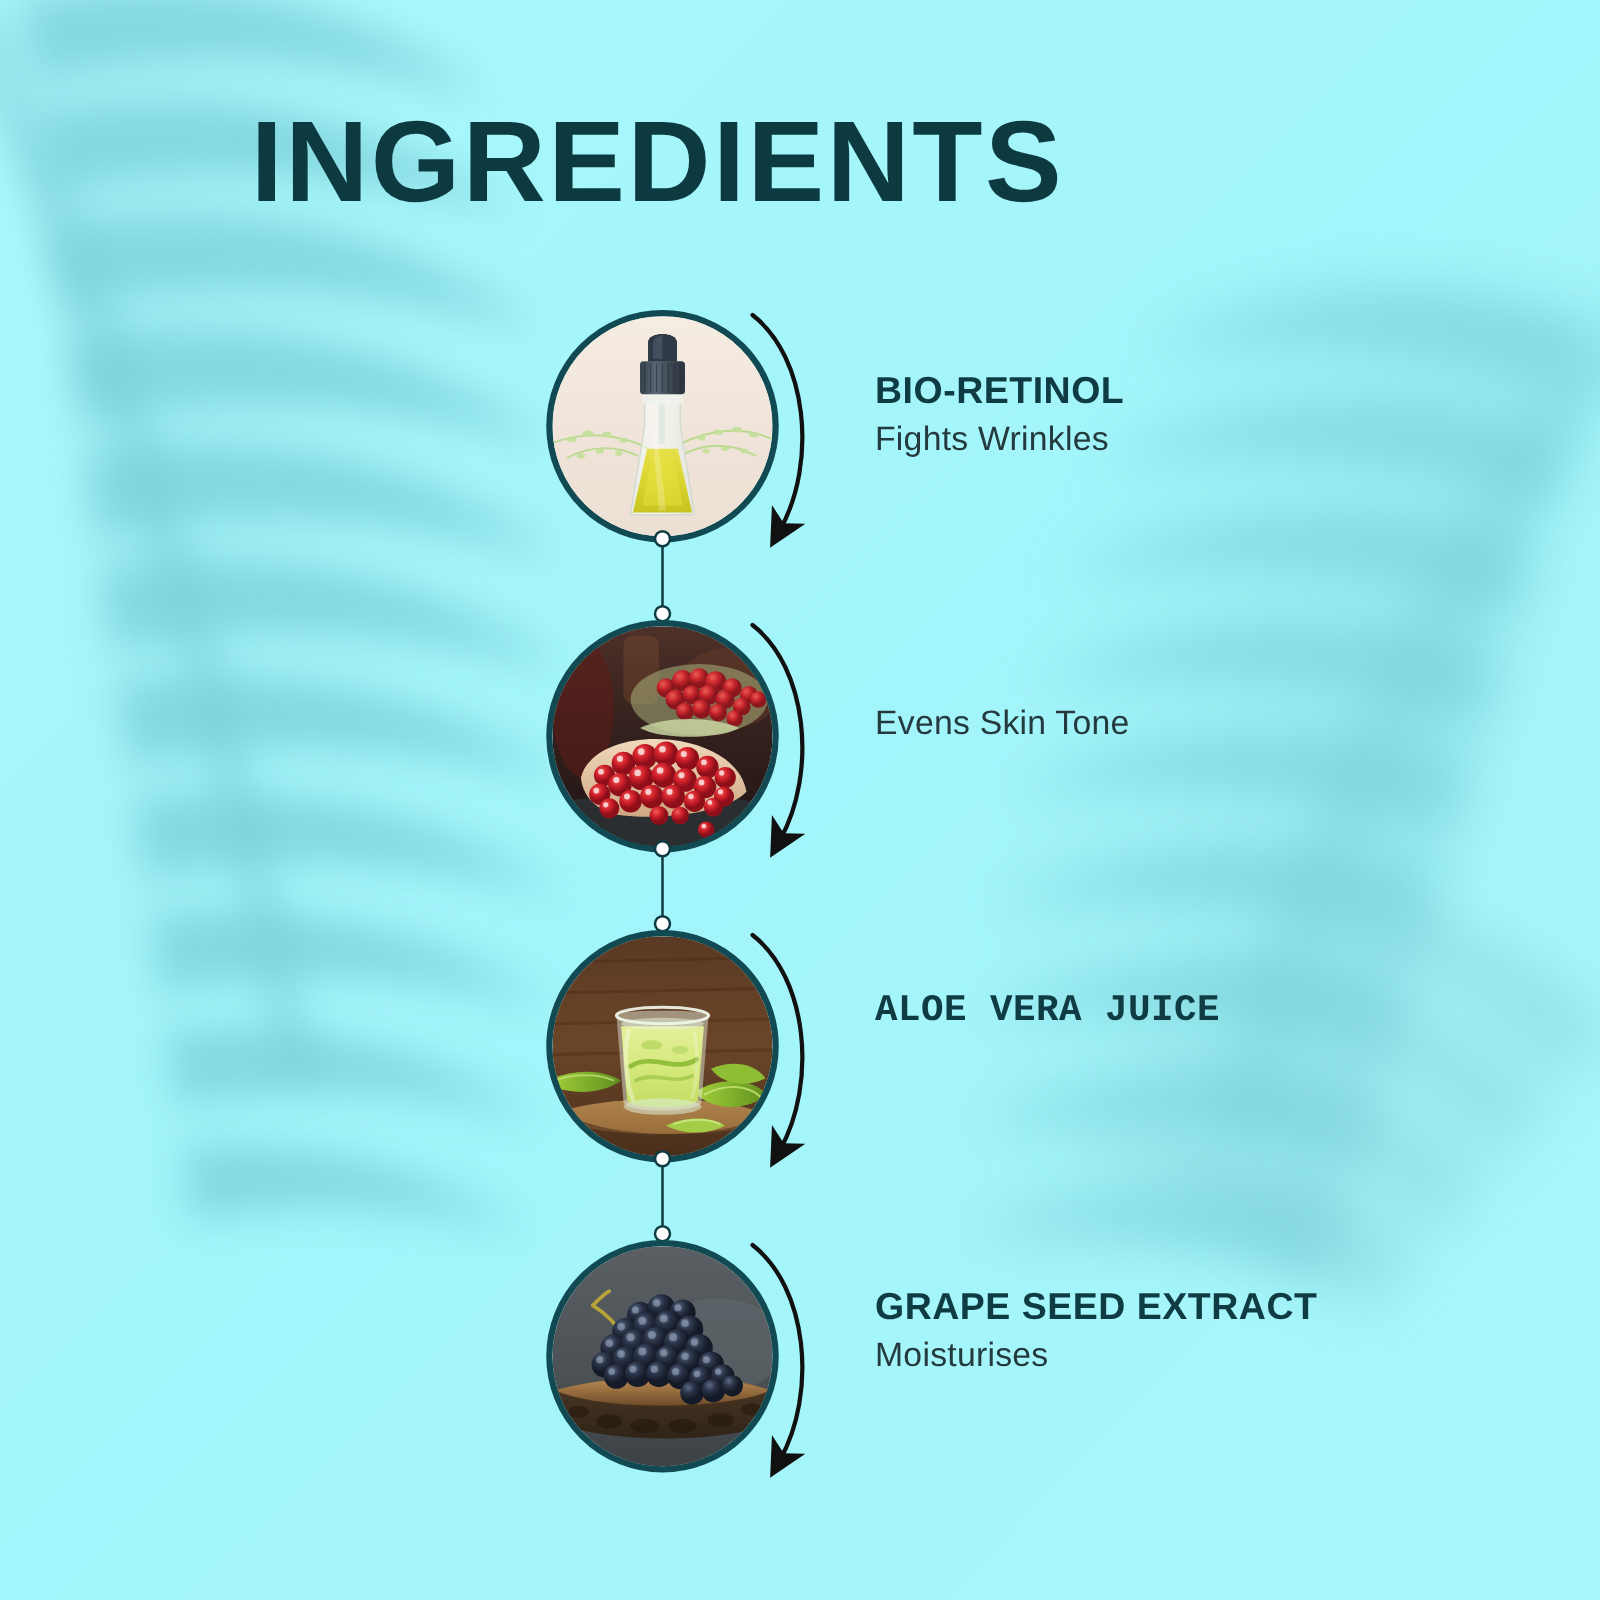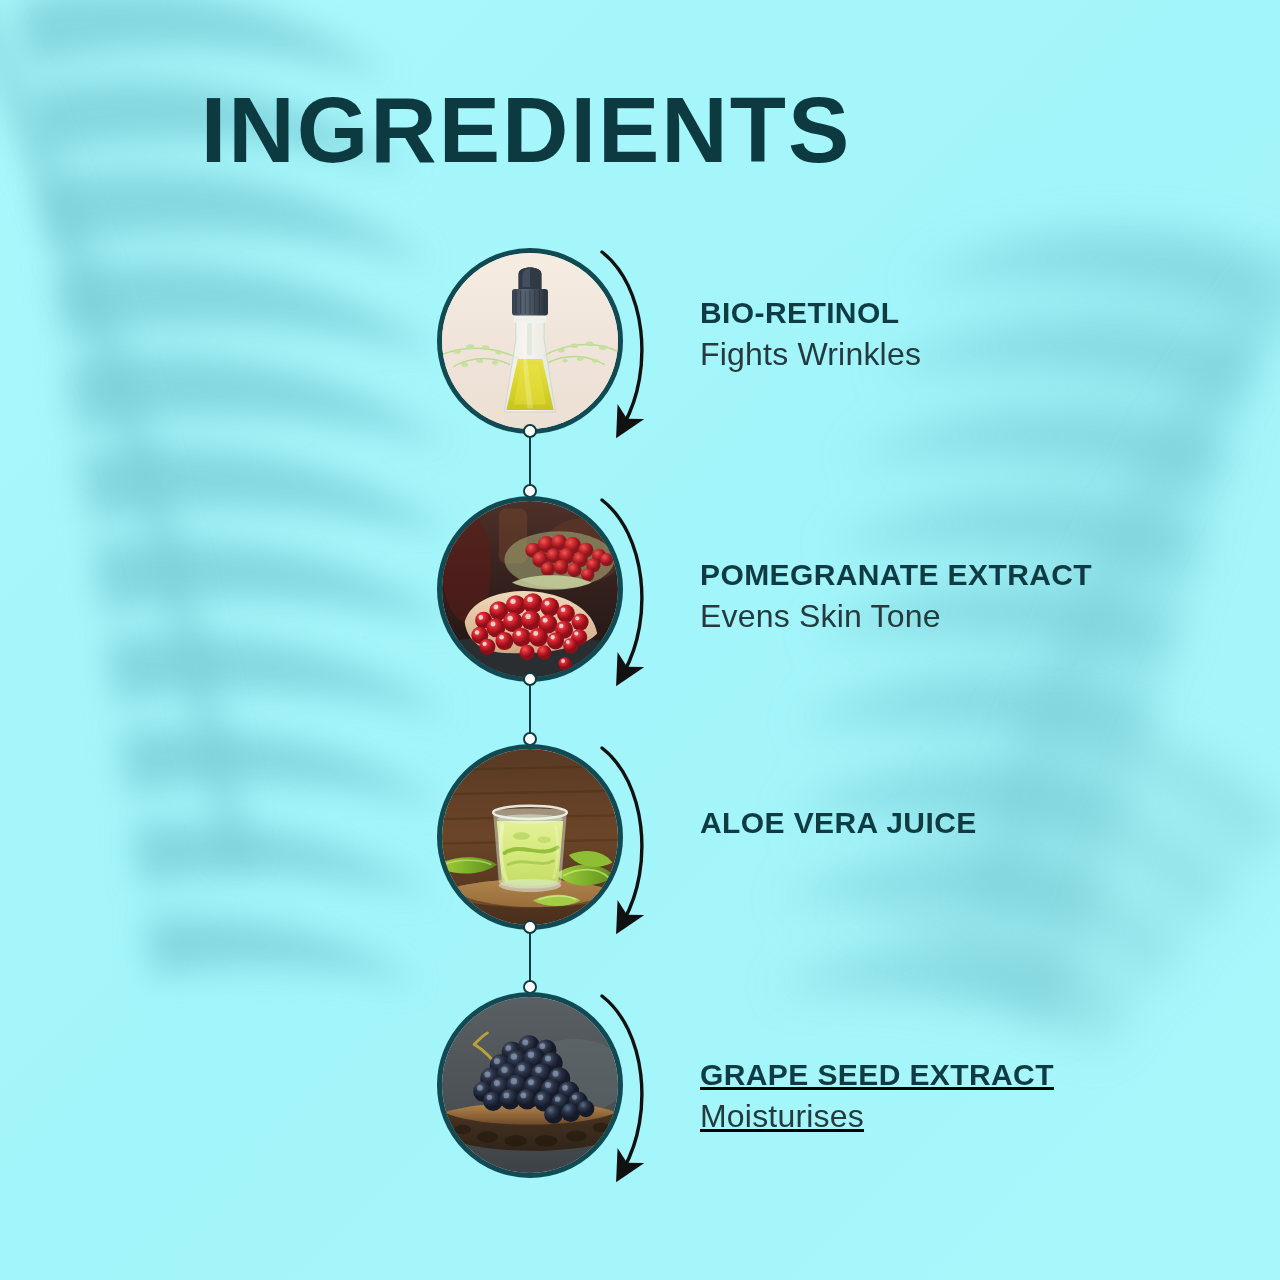--- a/index.html
+++ b/index.html
@@ -107,21 +107,21 @@
   }
   .ing-name {
     font-size:30px;
     font-weight:bold;
     color:#0f3b42;
     letter-spacing:0.4px;
     line-height:1.15;
     white-space:nowrap;
   }
   .ing-benefit {
-    font-size:32px;
+    font-size:27px;
     font-weight:normal;
     color:#243a3e;
     letter-spacing:0.2px;
     line-height:1.3;
     margin-top:3px;
     white-space:nowrap;
   }
 </style>
 </head>
 <body>
@@ -416,21 +416,20 @@
         <defs>
           <marker id="ah2" markerWidth="9" markerHeight="9" refX="4.2" refY="4.5" orient="auto">
             <path d="M0,0 L9,4.5 L0,9 L2.4,4.5 Z" fill="#111111"></path>
           </marker>
         </defs>
         <path d="M14,10 C58,44 66,128 36,182" fill="none" stroke="#111111" stroke-width="3.4" stroke-linecap="round" marker-end="url(#ah2)"></path>
       </svg>
     </div>
 
     <div class="ing-text" style="top:62px;">
-      <div class="ing-name">POMEGRANATE EXTRACT</div>
       <div class="ing-benefit">Evens Skin Tone</div>
     </div>
   </div>
 
   <div class="connector" style="top:672px; height:74px;">
     <div class="line"></div>
     <div class="dot top"></div>
     <div class="dot bottom"></div>
   </div>
 
@@ -505,21 +504,21 @@
       <svg viewBox="0 0 110 200">
         <defs>
           <marker id="ah3" markerWidth="9" markerHeight="9" refX="4.2" refY="4.5" orient="auto">
             <path d="M0,0 L9,4.5 L0,9 L2.4,4.5 Z" fill="#111111"></path>
           </marker>
         </defs>
         <path d="M14,10 C58,44 66,128 36,182" fill="none" stroke="#111111" stroke-width="3.4" stroke-linecap="round" marker-end="url(#ah3)"></path>
       </svg>
     </div>
 
-    <div class="ing-text" style="top:62px;">
+    <div class="ing-text" style="top:48px;font-family:Liberation Mono, monospace;">
       <div class="ing-name">ALOE VERA JUICE</div>
     </div>
   </div>
 
   <div class="connector" style="top:920px; height:74px;">
     <div class="line"></div>
     <div class="dot top"></div>
     <div class="dot bottom"></div>
   </div>
 
@@ -644,19 +643,19 @@
       <svg viewBox="0 0 110 200">
         <defs>
           <marker id="ah4" markerWidth="9" markerHeight="9" refX="4.2" refY="4.5" orient="auto">
             <path d="M0,0 L9,4.5 L0,9 L2.4,4.5 Z" fill="#111111"></path>
           </marker>
         </defs>
         <path d="M14,10 C58,44 66,128 36,182" fill="none" stroke="#111111" stroke-width="3.4" stroke-linecap="round" marker-end="url(#ah4)"></path>
       </svg>
     </div>
 
-    <div class="ing-text" style="top:66px;text-decoration:underline;">
+    <div class="ing-text" style="top:37px;">
       <div class="ing-name">GRAPE SEED EXTRACT</div>
       <div class="ing-benefit">Moisturises</div>
     </div>
   </div>
 
 </div>
 
 </body></html>

